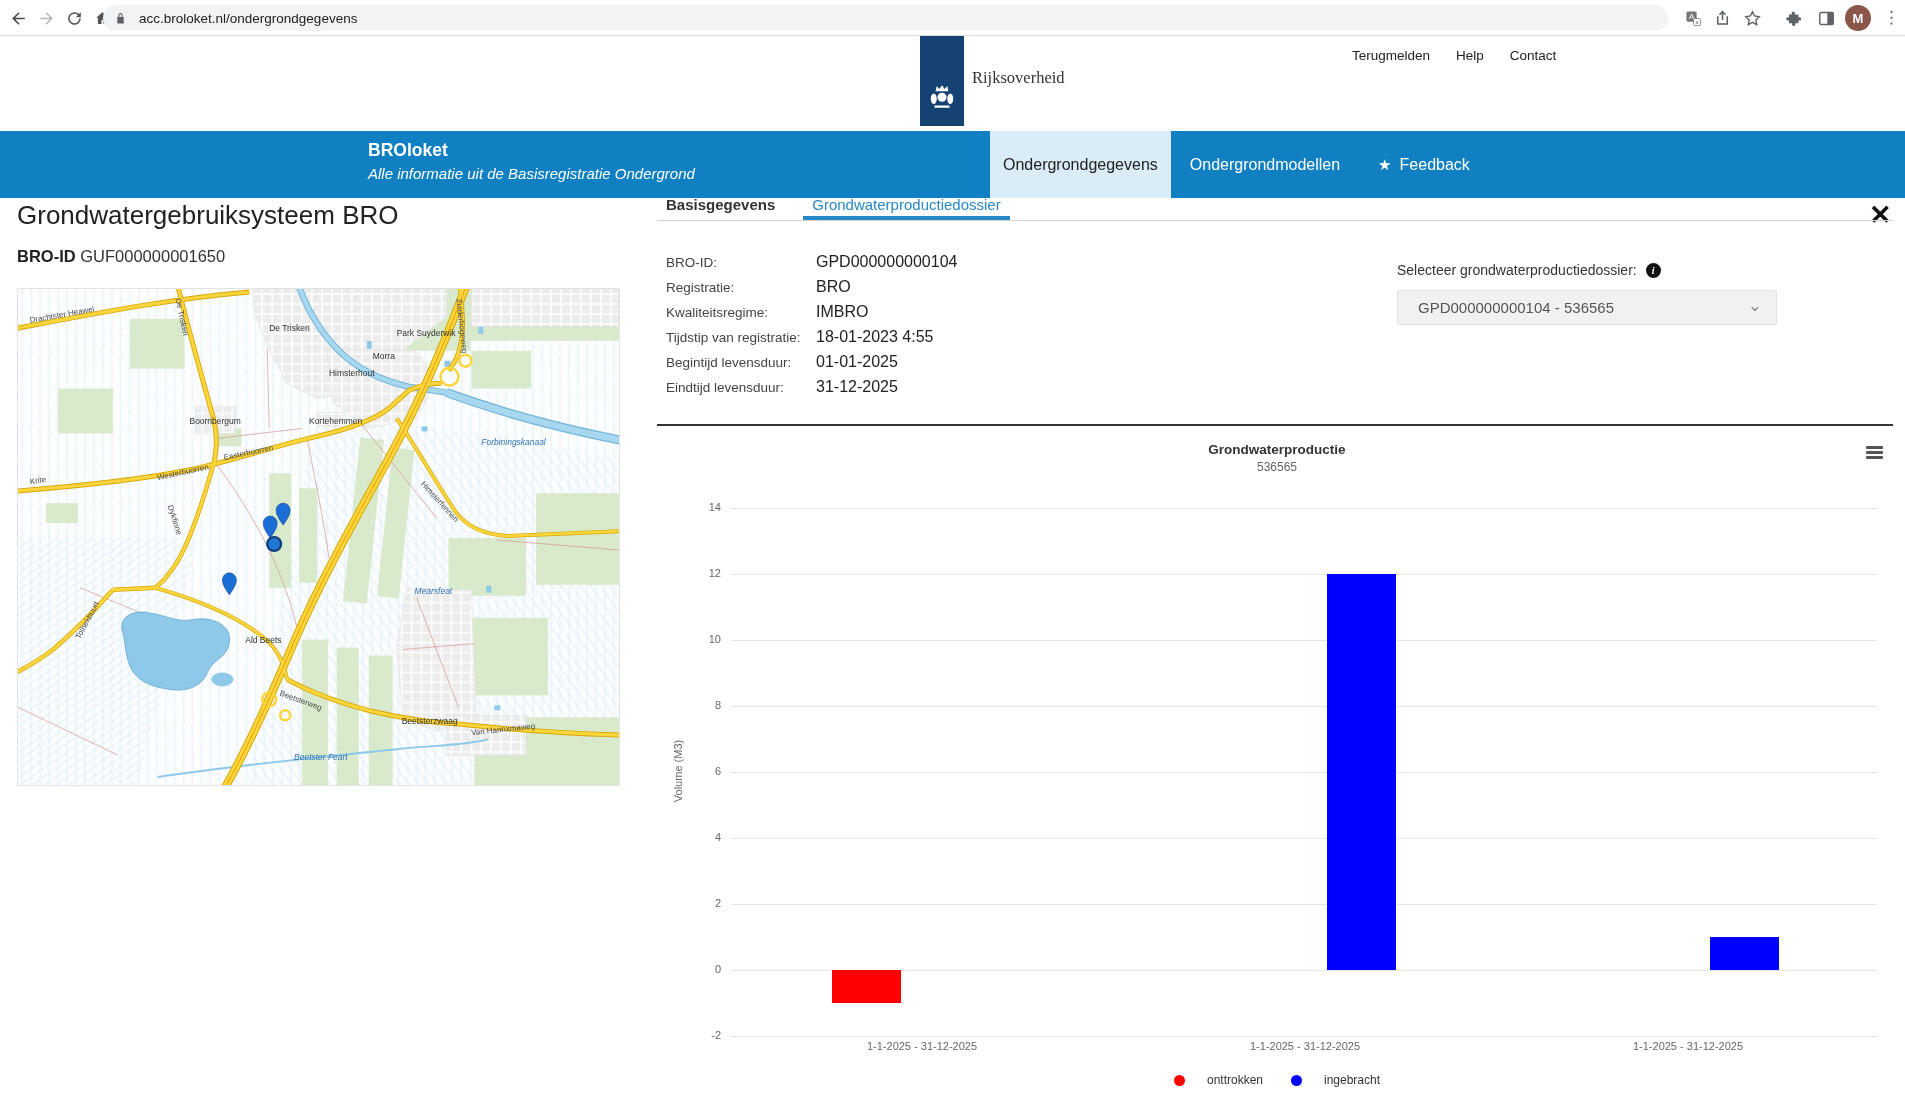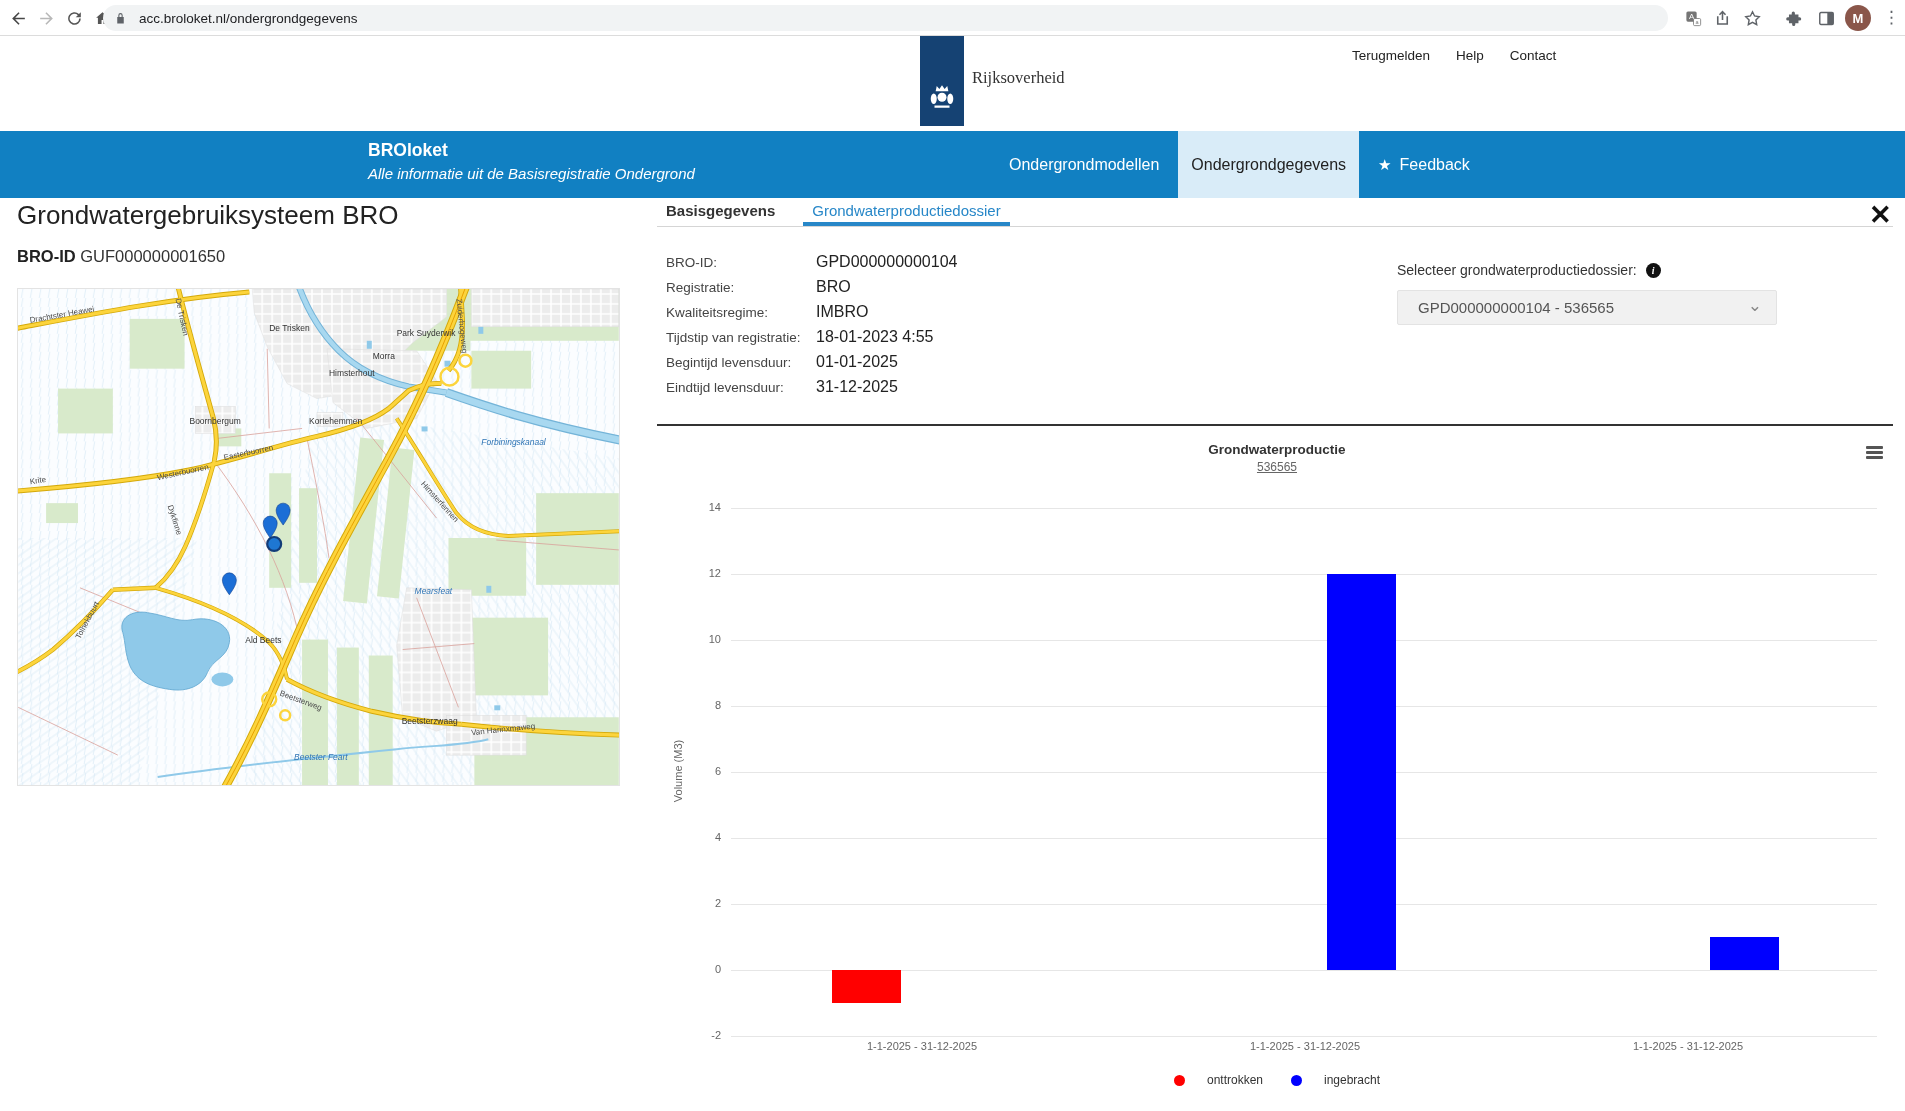--- a/index.html
+++ b/index.html
@@ -48,21 +48,21 @@
   #broid-line b { font-weight:bold; color:#222; }
   #map { position:absolute; left:17px; top:288px; width:603px; height:498px;
     border:1px solid #e3e3e3; background:#fbfdff; }
   .m-road  { font-size:8px;   fill:#4a4a4a; }
   .m-place { font-size:8.5px; fill:#333; }
   .m-water { font-size:8.5px; font-style:italic; fill:#2e74b5; }
 
   
   #close-x { position:absolute; left:1869px; top:202px; font-size:27px; font-weight:bold;
     color:#111; cursor:pointer; line-height:27px; }
-  #panel-tabs { position:absolute; left:657px; top:199px; width:1236px; height:28px;
+  #panel-tabs { position:absolute; left:657px; top:193px; width:1236px; height:28px;
     display:flex; border-bottom:1px solid #d5d5d5; }
   .ptab { padding:0 9px; font-size:15px; display:flex; align-items:center;
     border-bottom:4px solid transparent; cursor:pointer; color:#333; font-weight:bold; }
   .ptab + .ptab { margin-left:19px; }
   .ptab.active { color:#2787c8; font-weight:normal; border-bottom-color:#2787c8; }
 
   #fields { position:absolute; left:666px; top:253px; }
   .frow { display:flex; align-items:center; margin-bottom:7px; }
   .flabel { width:150px; font-size:13.5px; color:#444; }
   .fval { font-size:16px; color:#222; }
@@ -77,21 +77,21 @@
     font-size:15px; color:#555; cursor:pointer; position:relative; }
   #select-box .chev { position:absolute; right:14px; top:4px; font-size:17px; color:#888; }
 
   #separator { position:absolute; left:657px; top:424px; width:1236px; border-top:2px solid #333; }
 
   
   #chart { position:absolute; left:657px; top:434px; width:1240px; height:677px; }
   #chart-title { position:absolute; top:8px; width:100%; text-align:center;
     font-size:13.5px; font-weight:bold; color:#333; }
   #chart-sub { position:absolute; top:26px; width:100%; text-align:center;
-    font-size:12px; color:#666;text-decoration:underline; }
+    font-size:12px; color:#666; }
   #burger { position:absolute; right:14px; top:12px; width:17px; cursor:pointer; }
   #burger div { height:2.5px; background:#555; margin-bottom:2.5px; border-radius:1px; }
   .gridline { position:absolute; left:74px; width:1146px; height:1px; background:#e6e6e6; }
   .ytick { position:absolute; left:28px; width:36px; text-align:right;
     font-size:11px; color:#666; }
   #ylabel { position:absolute; left:-79px; top:331px; width:200px; text-align:center;
     font-size:11px; color:#666; transform:rotate(-90deg); }
   .bar { position:absolute; }
   .catlabel { position:absolute; top:606px; width:300px; text-align:center;
     font-size:11px; color:#666; }
@@ -183,25 +183,25 @@
       <a href="#">Contact</a>
     </div>
 </div>
 
 <div id="navbar">
   <div id="brand">
     <div class="b1">BROloket</div>
     <div class="b2">Alle informatie uit de Basisregistratie Ondergrond</div>
   </div>
   <div id="nav-tabs">
+      <div class="nav-tab active">
+        <span>Ondergrondgegevens</span>
+      </div>
       <div class="nav-tab">
         <span>Ondergrondmodellen</span>
-      </div>
-      <div class="nav-tab active">
-        <span>Ondergrondgegevens</span>
       </div>
       <div class="nav-tab">
         <span class="star">★</span>
         <span>Feedback</span>
       </div>
     </div>
 </div>
 
 <div id="page-title">Grondwatergebruiksysteem BRO</div>
 <div id="broid-line">

